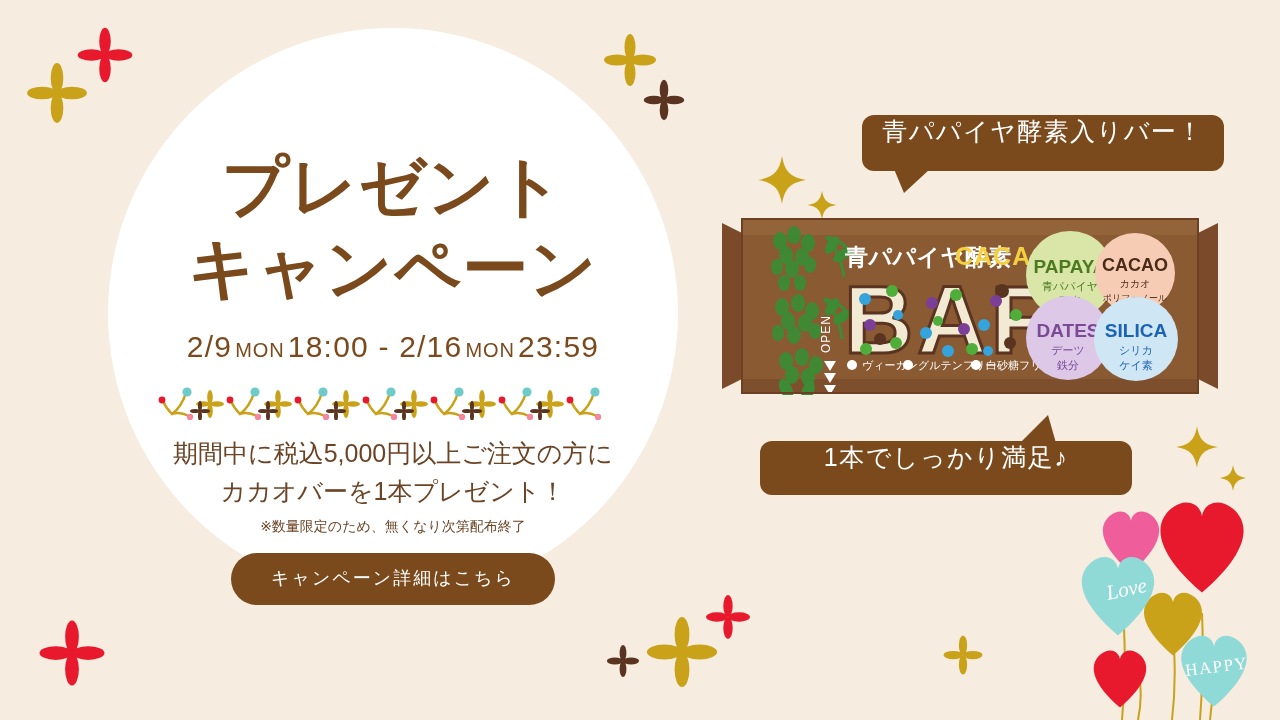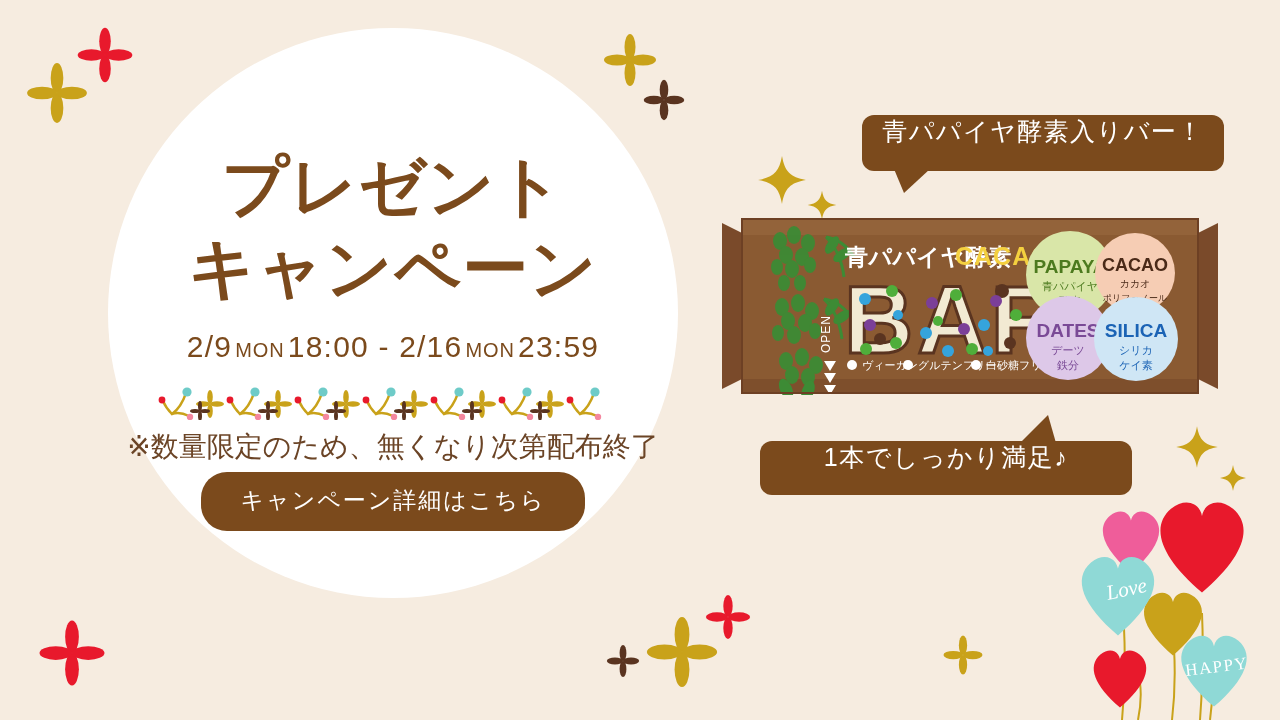--- a/index.html
+++ b/index.html
@@ -67,33 +67,33 @@
   .body-copy{
     margin-top:14px;
     color:#6b4426;
     font-size:25px;
     line-height:1.52;
     white-space:pre-line;
   }
   .note{
     margin-top:6px;
     color:#6b4426;
-    font-size:28px;
+    font-size:14px;
     line-height:1.5;
   }
 
   
   .cta{
-    margin-top:4px;
+    margin-top:16px;
     background:#7b4a1c;
     color:#ffffff;
     border:none;
     border-radius:26px;
     padding:13px 40px 15px;
-    font-size:23px;
+    font-size:18px;
     letter-spacing:2px;
     cursor:pointer;
     font-family:inherit;
   }
 
   
   .bubble{
     position:absolute;
     background:#7b4a1c;
     color:#ffffff;
@@ -239,20 +239,22 @@
         <use href="#sprig" transform="translate(284,4)"></use>
         <use href="#star4gold" transform="translate(324,18)"></use>
         <use href="#star4brown" transform="translate(314,25)"></use>
         <use href="#sprig" transform="translate(352,4)"></use>
         <use href="#star4gold" transform="translate(392,18)"></use>
         <use href="#star4brown" transform="translate(382,25)"></use>
         <use href="#sprig" transform="translate(420,4)"></use>
       </g>
     </svg>
 
+    <div class="body-copy">期間中に税込5,000円以上ご注文の方に
+カカオバーを1本プレゼント！</div>
 
     <div class="note">※数量限定のため、無くなり次第配布終了</div>
 
     <button class="cta">キャンペーン詳細はこちら</button>
   </div>
 
   <div class="bubble bubble-top">
     <span>青パパイヤ酵素入りバー！</span>
     <span class="tail"></span>
   </div>

